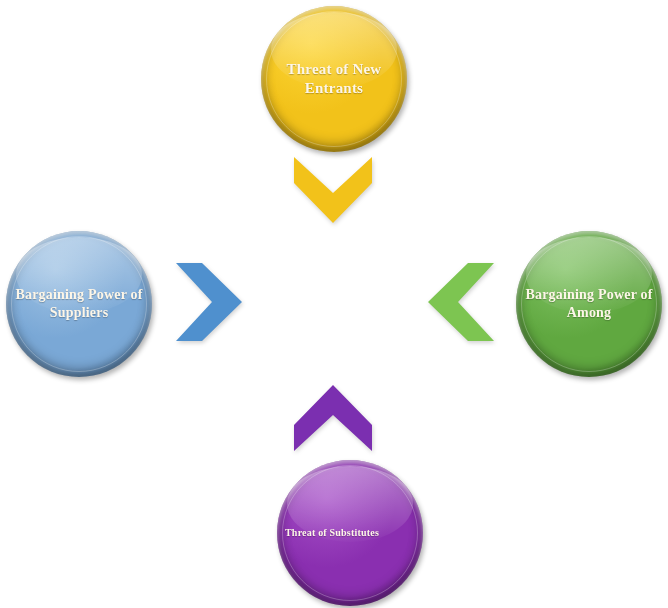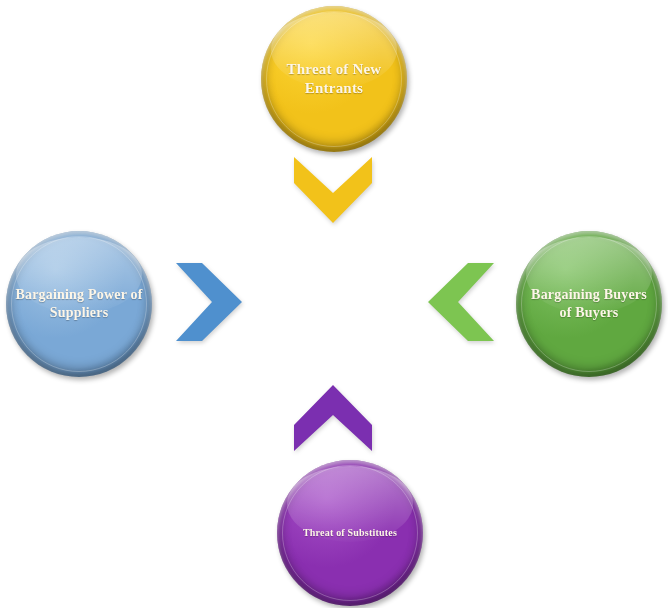--- a/index.html
+++ b/index.html
@@ -15,21 +15,20 @@
     overflow: hidden;
     font-family: "Liberation Serif", "DejaVu Serif", serif;
   }
 
   
   .node {
     position: absolute;
     border-radius: 50%;
     display: flex;
     align-items: center;
-    justify-content: center;
     text-align: center;
     box-sizing: border-box;
   }
   .node .ring {
     position: absolute;
     inset: 0;
     border-radius: 50%;
     box-shadow:
       inset 0 3px 5px rgba(255,255,255,0.55),
       inset 0 -7px 12px rgba(0,0,0,0.34),
@@ -118,21 +117,21 @@
 
 
   <svg class="chevron" id="arrow-right" viewBox="0 0 66 78">
     <polygon points="66,0 30,39 66,78 40,78 0,39 40,0" fill="#7dc551"></polygon>
   </svg>
 
   <div class="node" id="node-right" style="background: radial-gradient(circle at 34% 26%, rgb(128, 194, 99) 0%, rgb(96, 168, 64) 48%, rgb(96, 168, 64) 70%, rgb(63, 125, 37) 100%);">
     <span class="ring"></span>
     <span class="bevel"></span>
     <span class="gloss"></span>
-    <span class="label" style="color: rgb(253, 246, 232);">Bargaining Buyers of Buyers</span>
+    <span class="label" style="color: rgb(253, 246, 232);">Bargaining Power of Among</span>
   </div>
 
   <svg class="chevron" id="arrow-bottom" viewBox="0 0 78 66">
     <polygon points="0,66 39,30 78,66 78,40 39,0 0,40" fill="#7b2fb0"></polygon>
   </svg>
 
   <div class="node" id="node-bottom" style="background: radial-gradient(circle at 34% 26%, rgb(167, 81, 200) 0%, rgb(138, 47, 176) 48%, rgb(138, 47, 176) 70%, rgb(102, 26, 133) 100%);">
     <span class="ring"></span>
     <span class="bevel"></span>
     <span class="gloss"></span>

